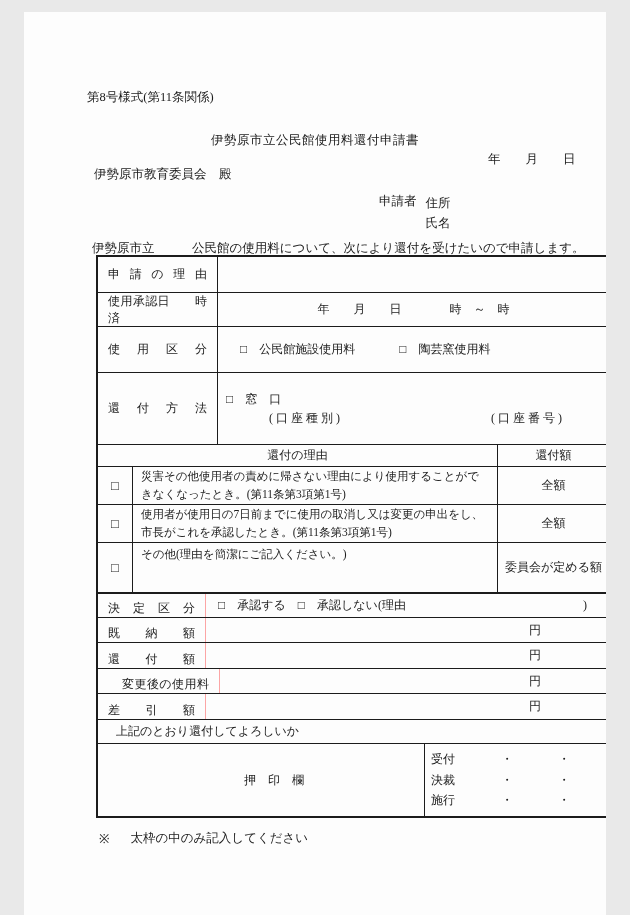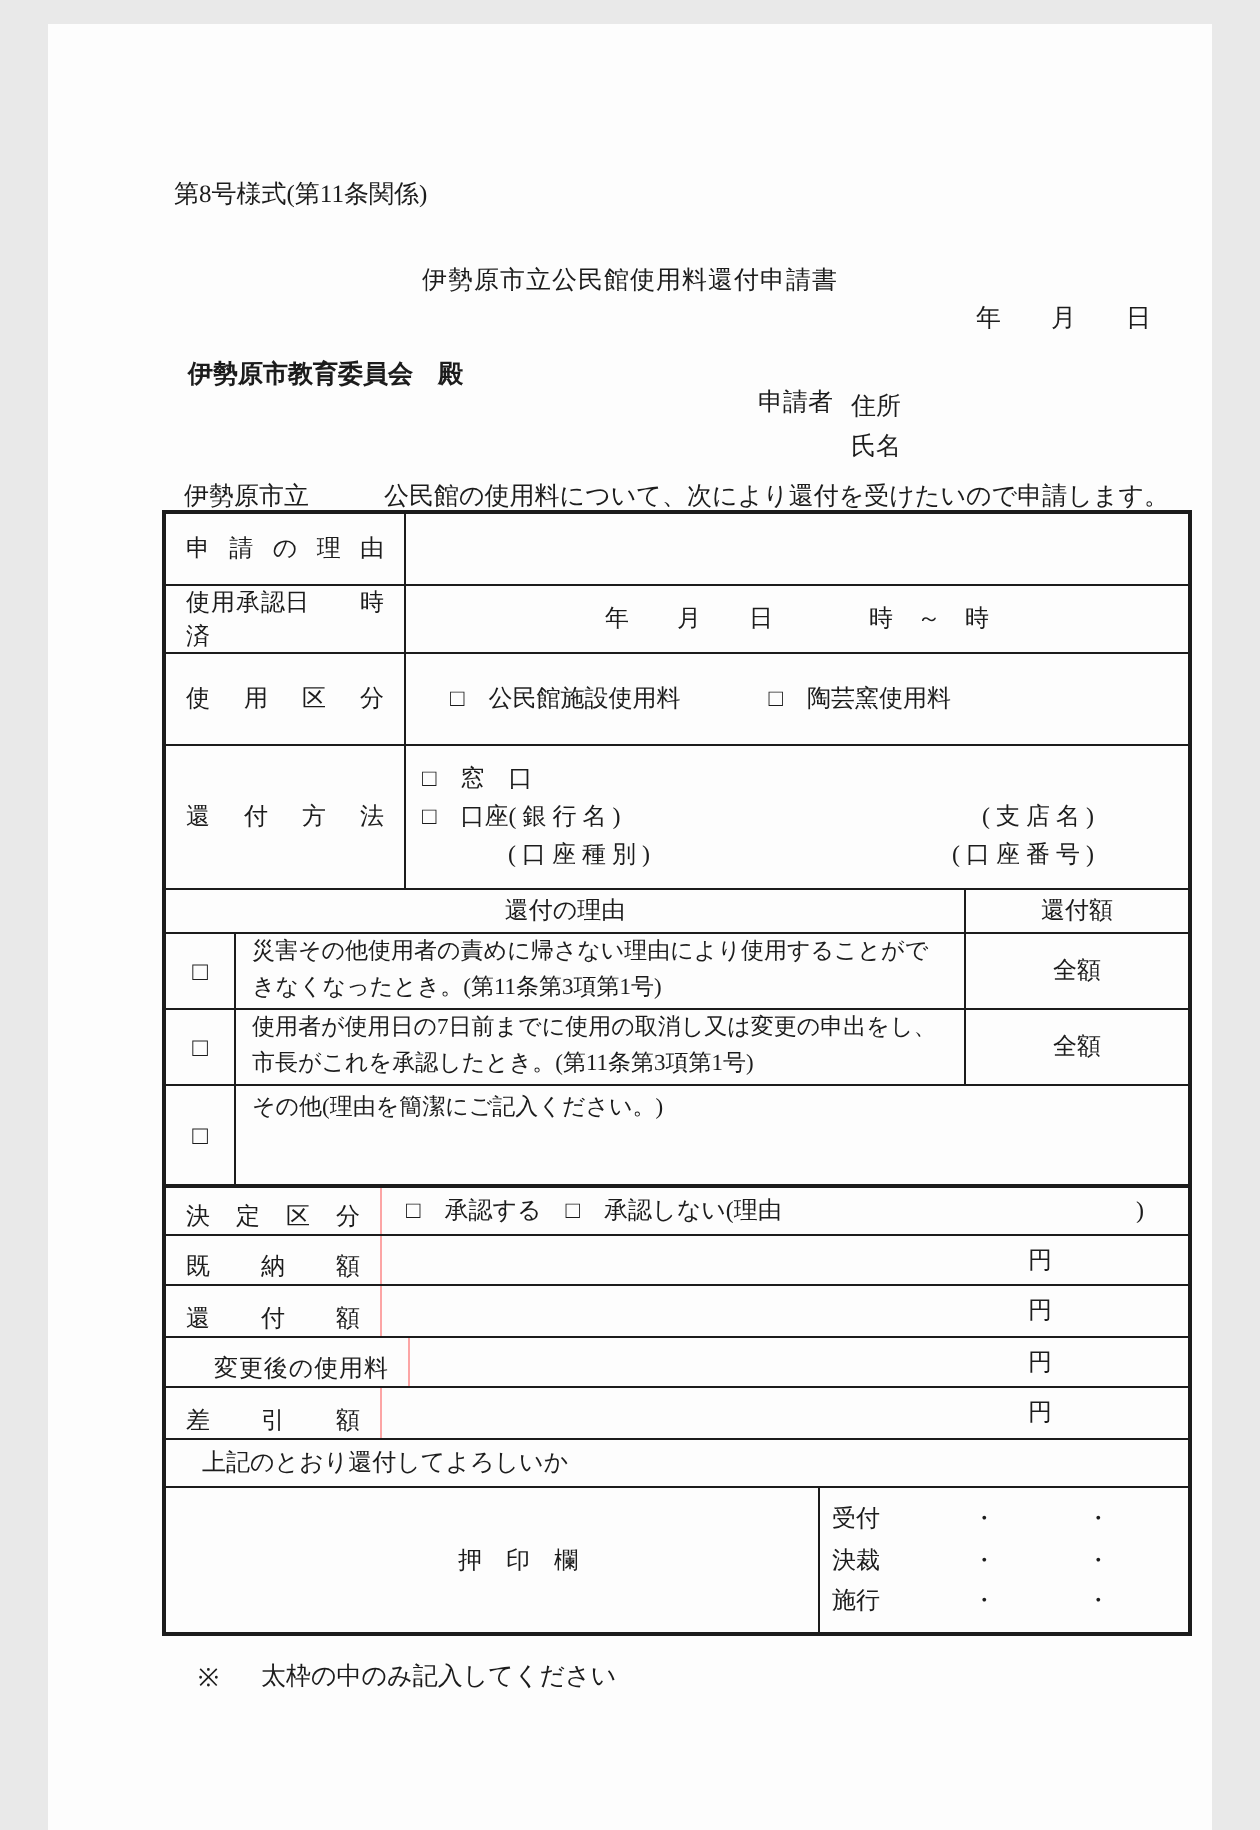--- a/index.html
+++ b/index.html
@@ -14,21 +14,21 @@
     overflow:hidden;
   }
   .abs{position:absolute;}
   .title{width:100%;text-align:center;letter-spacing:0.5px;}
   .applicant{display:flex;gap:9px;}
   .applicant .lines{display:flex;flex-direction:column;line-height:20px;}
   .note{display:flex;gap:21px;}
 
   
   .doc-table{
-    position:absolute;left:57px;top:243px;
+    position:absolute;left:72px;top:243px;
     width:515px;height:563px;
     border:2px solid #1c1c1c;
     box-sizing:border-box;
     display:flex;flex-direction:column;
     font-size:12px;
   }
   .row{display:flex;box-sizing:border-box;border-top:1px solid #1c1c1c;flex:0 0 auto;}
   .row:first-child{border-top:none;}
   .row.thick{border-top:2px solid #1c1c1c;}
   .cell{box-sizing:border-box;display:flex;align-items:center;padding:0 10px;}
@@ -74,21 +74,21 @@
 <body>
 
 <div class="page">
 
   <div class="abs" style="left:63px;top:77px;">第8号様式(第11条関係)</div>
 
   <div class="abs title" style="top:120px;">伊勢原市立公民館使用料還付申請書</div>
 
   <div class="abs" style="left:464px;top:139px;">年　　月　　日</div>
 
-  <div class="abs" style="left:70px;top:167px;font-weight:bold;">伊勢原市教育委員会　殿</div>
+  <div class="abs" style="left:70px;top:154px;">伊勢原市教育委員会　殿</div>
 
   <div class="abs applicant" style="left:355px;top:181px;">
     <span>申請者</span>
     <span class="lines">
       <span>住所</span>
       <span>氏名</span>
     </span>
   </div>
 
   <div class="abs" style="left:68px;top:228px;">伊勢原市立　　　公民館の使用料について、次により還付を受けたいので申請します。</div>
@@ -122,24 +122,20 @@
 
     <div class="row r4">
       <div class="cell lab120">
         <span class="jl">還付方法</span>
       </div>
       <div class="cell val method">
         <div class="mline">
           <span>□　窓　口</span>
         </div>
         <div class="mline">
-          <span>□　口座( 銀 行 名 )</span>
-          <span class="right">( 支 店 名 )</span>
-        </div>
-        <div class="mline">
           <span class="indent">( 口 座 種 別 )</span>
           <span class="right">( 口 座 番 号 )</span>
         </div>
       </div>
     </div>
 
     <div class="row r5">
       <div class="cell val center">還付の理由</div>
       <div class="cell amt">還付額</div>
     </div>
@@ -152,20 +148,21 @@
 
     <div class="row r7">
       <div class="cell chk">□</div>
       <div class="cell rtxt">使用者が使用日の7日前までに使用の取消し又は変更の申出をし、市長がこれを承認したとき。(第11条第3項第1号)</div>
       <div class="cell amt">全額</div>
     </div>
 
     <div class="row r8">
       <div class="cell chk">□</div>
       <div class="cell rtxt top">その他(理由を簡潔にご記入ください。)</div>
+      <div class="cell amt">委員会が定める額</div>
     </div>
 
     <div class="row r9 thick">
       <div class="cell lab108">
         <span class="jl">決定区分</span>
       </div>
       <div class="cell decision-val">
         <span>□　承認する　□　承認しない(理由</span>
         <span class="close">)</span>
       </div>

